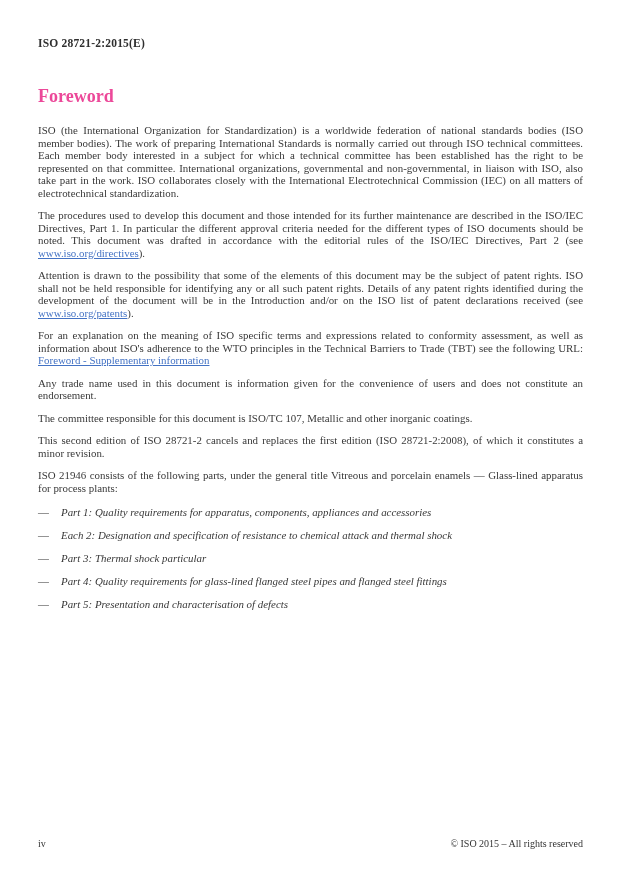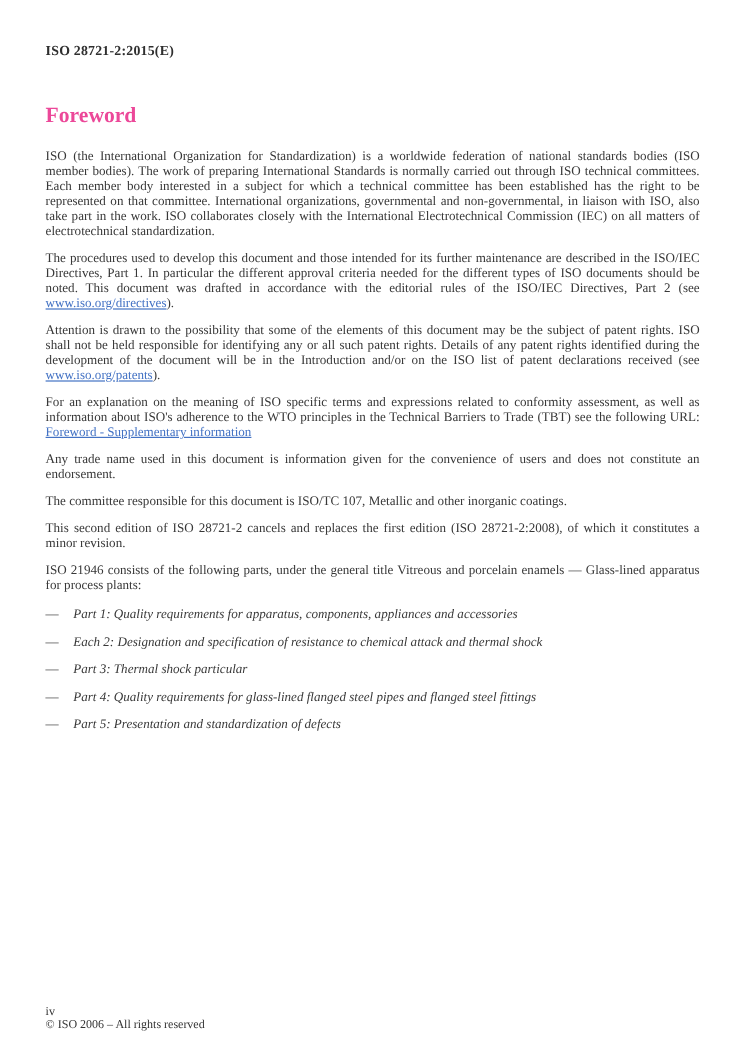--- a/index.html
+++ b/index.html
@@ -65,21 +65,20 @@
   .footer {
     position: absolute;
     top: 838px;
     left: 38px;
     right: 37px;
     display: flex;
     justify-content: space-between;
     align-items: baseline;
     font-size: 10px;
     color: #333333;
-    flex-direction: column;
   }
 </style>
 </head>
 <body>
 
 <div class="page">
 
   <div class="doc-ref">ISO 28721-2:2015(E)</div>
 
   <h1 class="foreword-title">Foreword</h1>
@@ -107,22 +106,22 @@
     <div class="li">
       <span class="dash">—</span>
       <span class="li-text">Part 3: Thermal shock particular</span>
     </div>
     <div class="li">
       <span class="dash">—</span>
       <span class="li-text">Part 4: Quality requirements for glass-lined flanged steel pipes and flanged steel fittings</span>
     </div>
     <div class="li">
       <span class="dash">—</span>
-      <span class="li-text">Part 5: Presentation and standardization of defects</span>
+      <span class="li-text">Part 5: Presentation and characterisation of defects</span>
     </div>
   </div>
 
   <div class="footer">
     <span>iv</span>
-    <span>© ISO 2006 – All rights reserved</span>
+    <span>© ISO 2015 – All rights reserved</span>
   </div>
 
 </div>
 
 </body></html>

